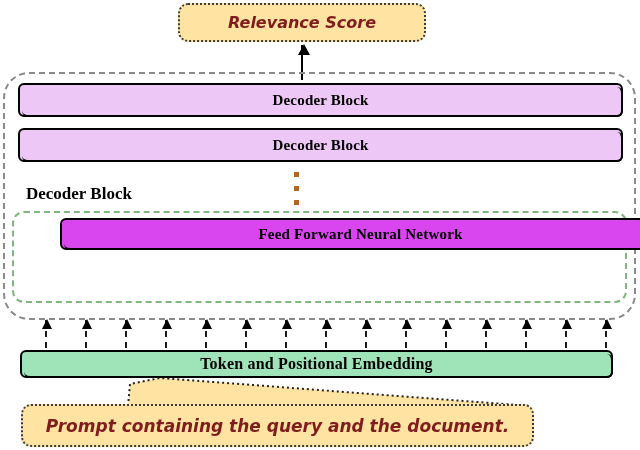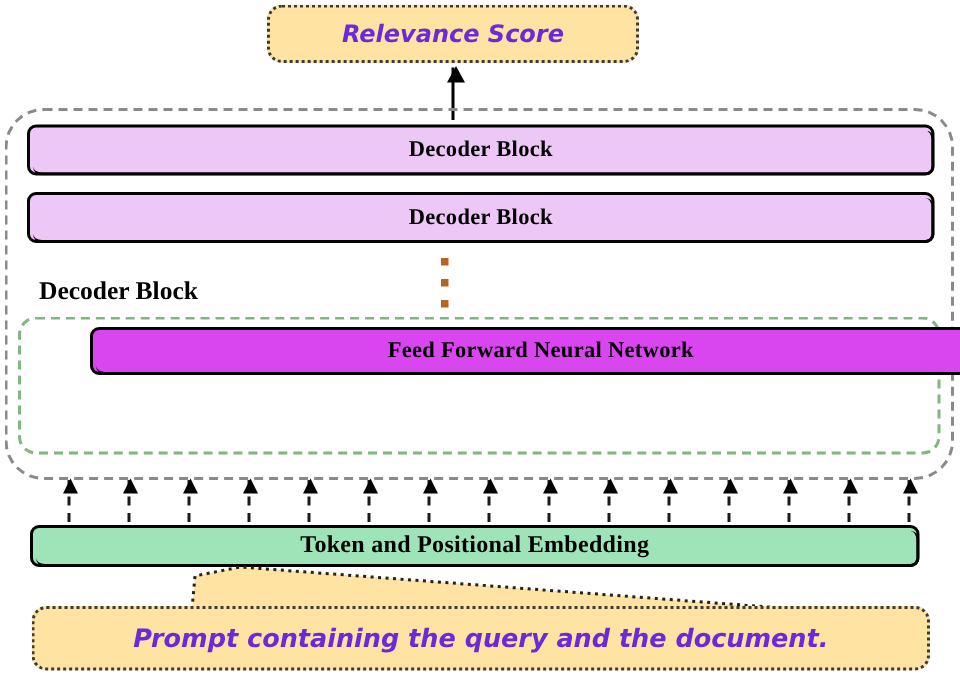--- a/index.html
+++ b/index.html
@@ -72,21 +72,21 @@
     box-sizing: border-box;
     background: #ffe3a3;
     border: 2px dotted #3a3a3a;
     border-radius: 10px;
     display: flex;
     align-items: center;
     justify-content: center;
     font-family: "DejaVu Sans", sans-serif;
     font-weight: bold;
     font-style: italic;
-    color: #6d28d9;
+    color: #7f1d1d;
     text-align: center;
   }
 
   
   .side-label {
     position: absolute;
     font-weight: bold;
     color: #000000;
     white-space: nowrap;
   }
@@ -190,17 +190,17 @@
     </div>
 
   <div class="blk green" style="left:20px; top:350px; width:593px; height:28px; font-size:16px;">
     <span>Token and Positional Embedding</span>
   </div>
 
   <svg class="callout-tail" style="left:100px; top:376px; width:430px; height:34px;" viewBox="0 0 430 34">
     <polygon points="28,30 30,8 60,2 430,30 430,34 28,34" fill="#ffe3a3" stroke="#222222" stroke-width="2" stroke-dasharray="2 3" stroke-linejoin="round"></polygon>
   </svg>
 
-  <div class="dotted-box" style="left:21px; top:404px; width:599px; height:43px; font-size:17px;">
+  <div class="dotted-box" style="left:21px; top:404px; width:513px; height:43px; font-size:17px;">
     <span>Prompt containing the query and the document.</span>
   </div>
 
 </div>
 
 </body></html>

